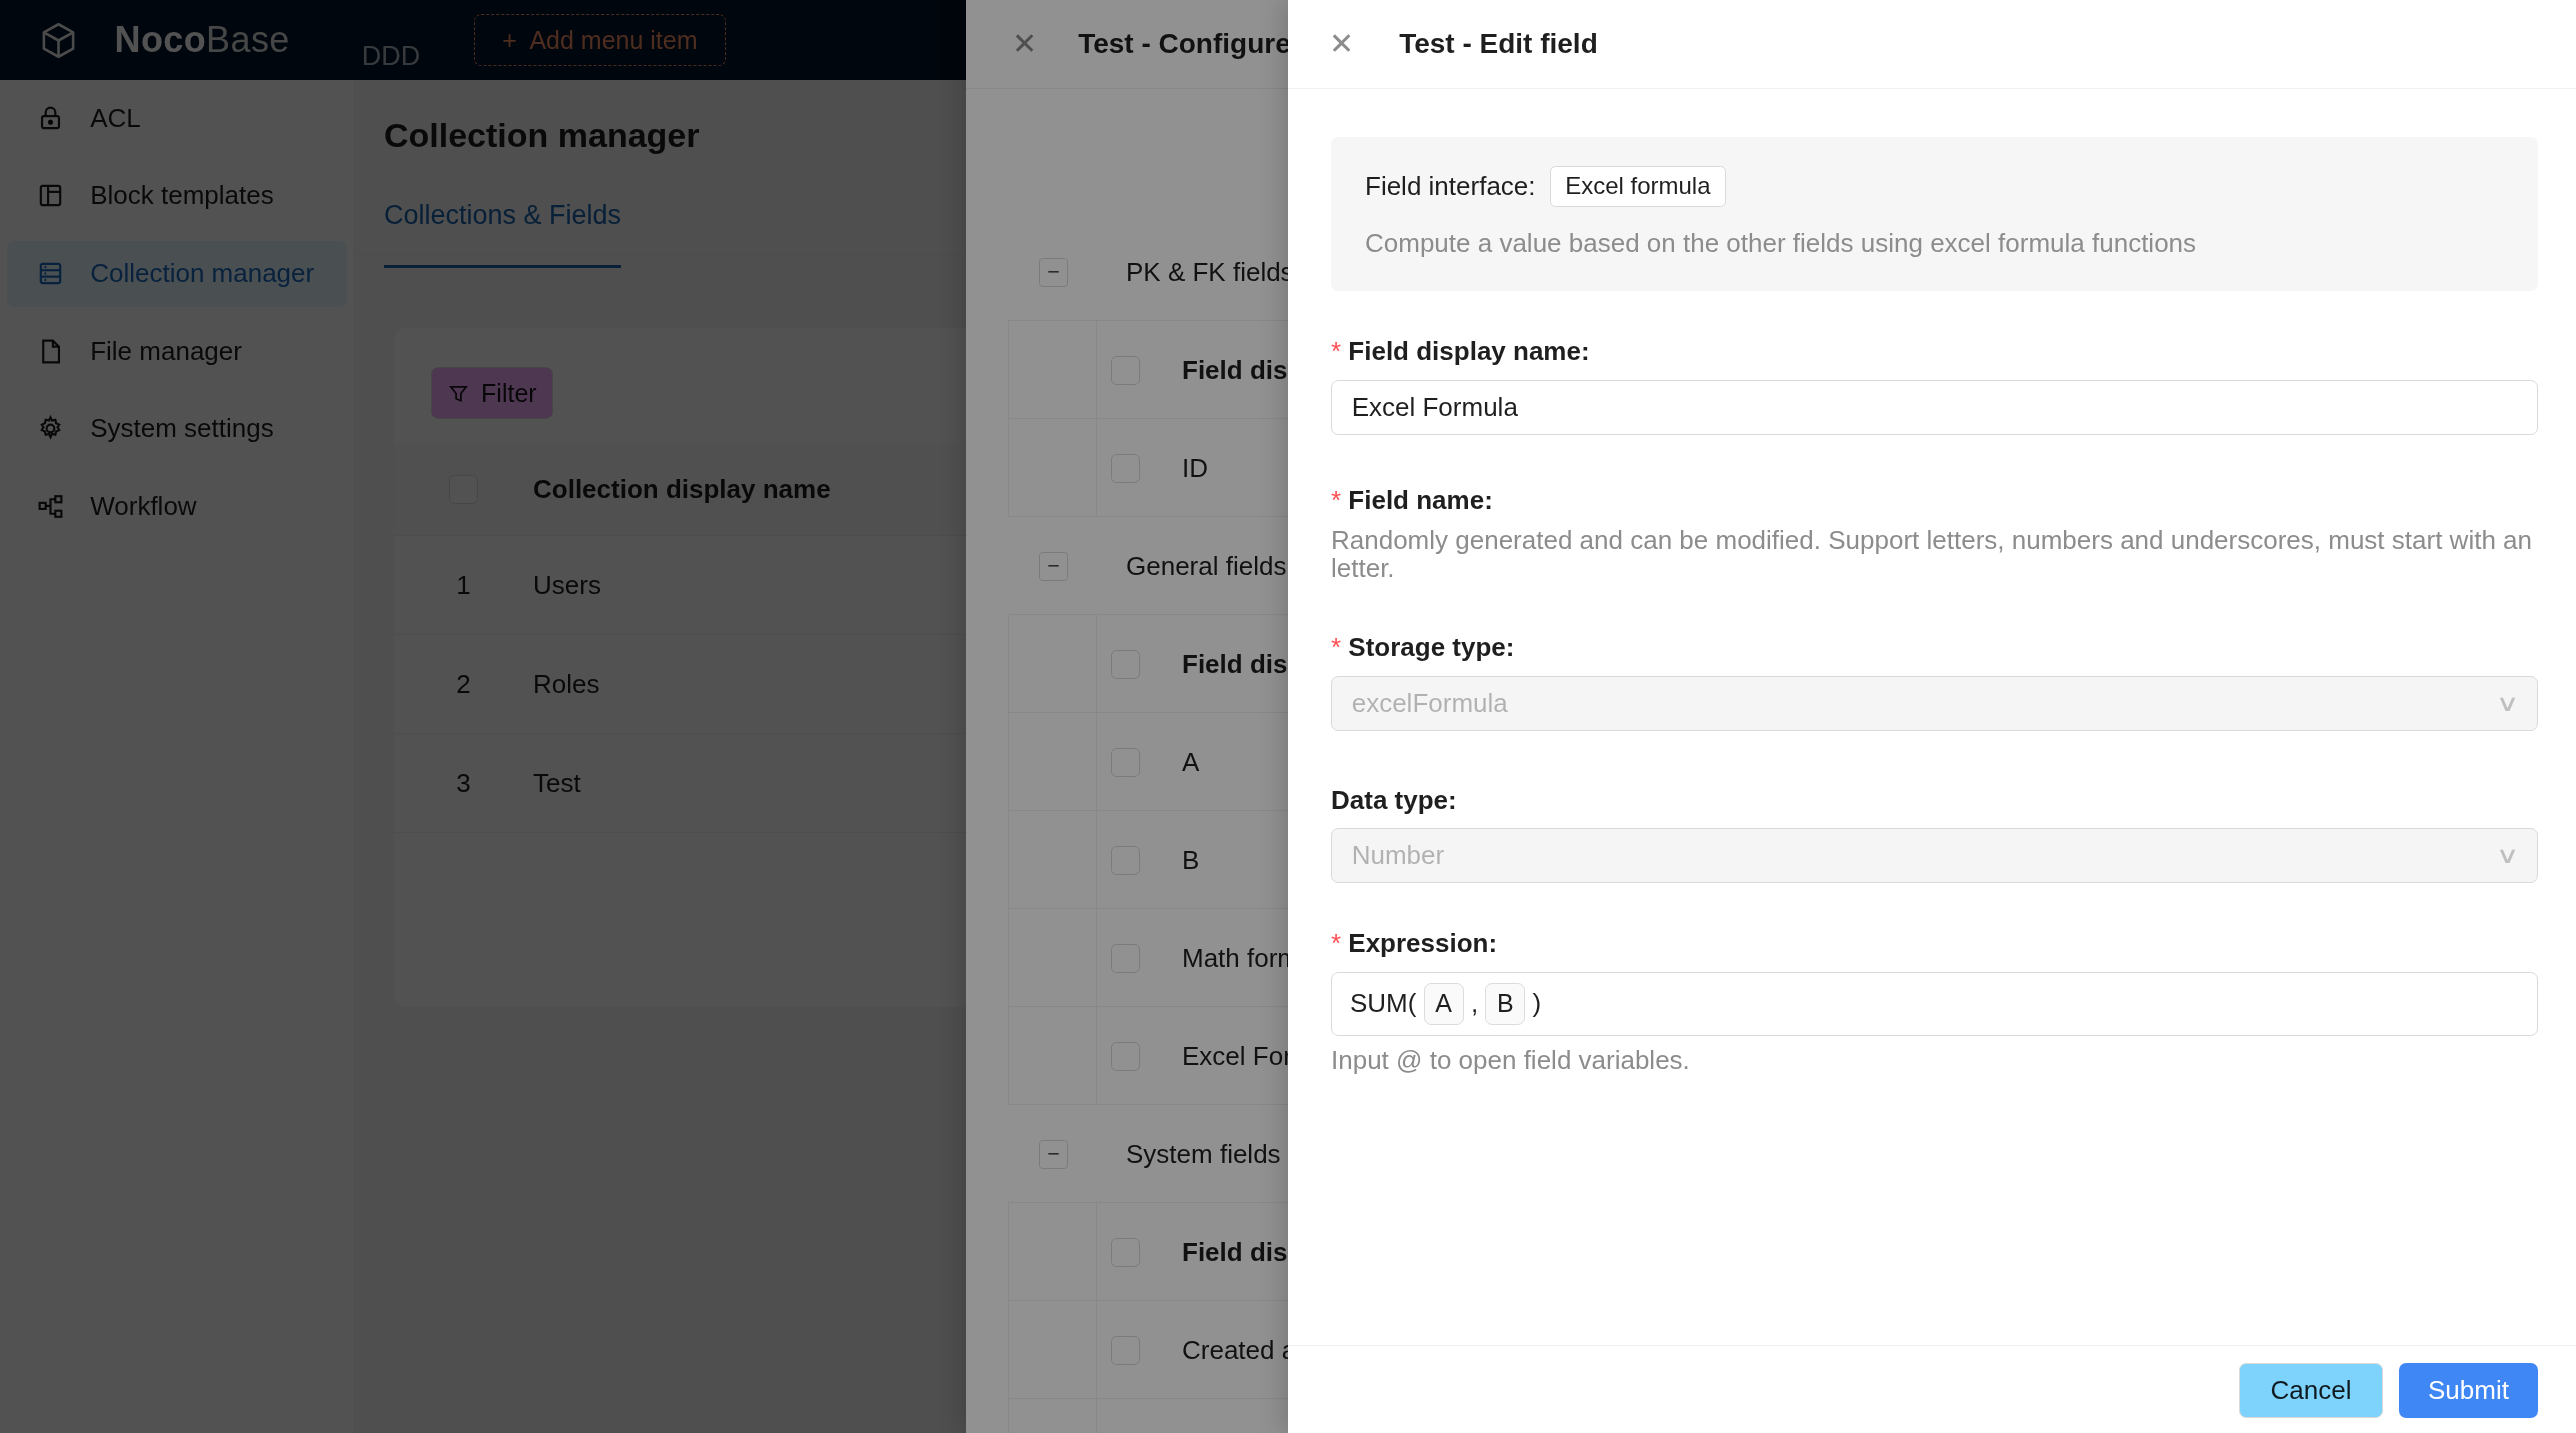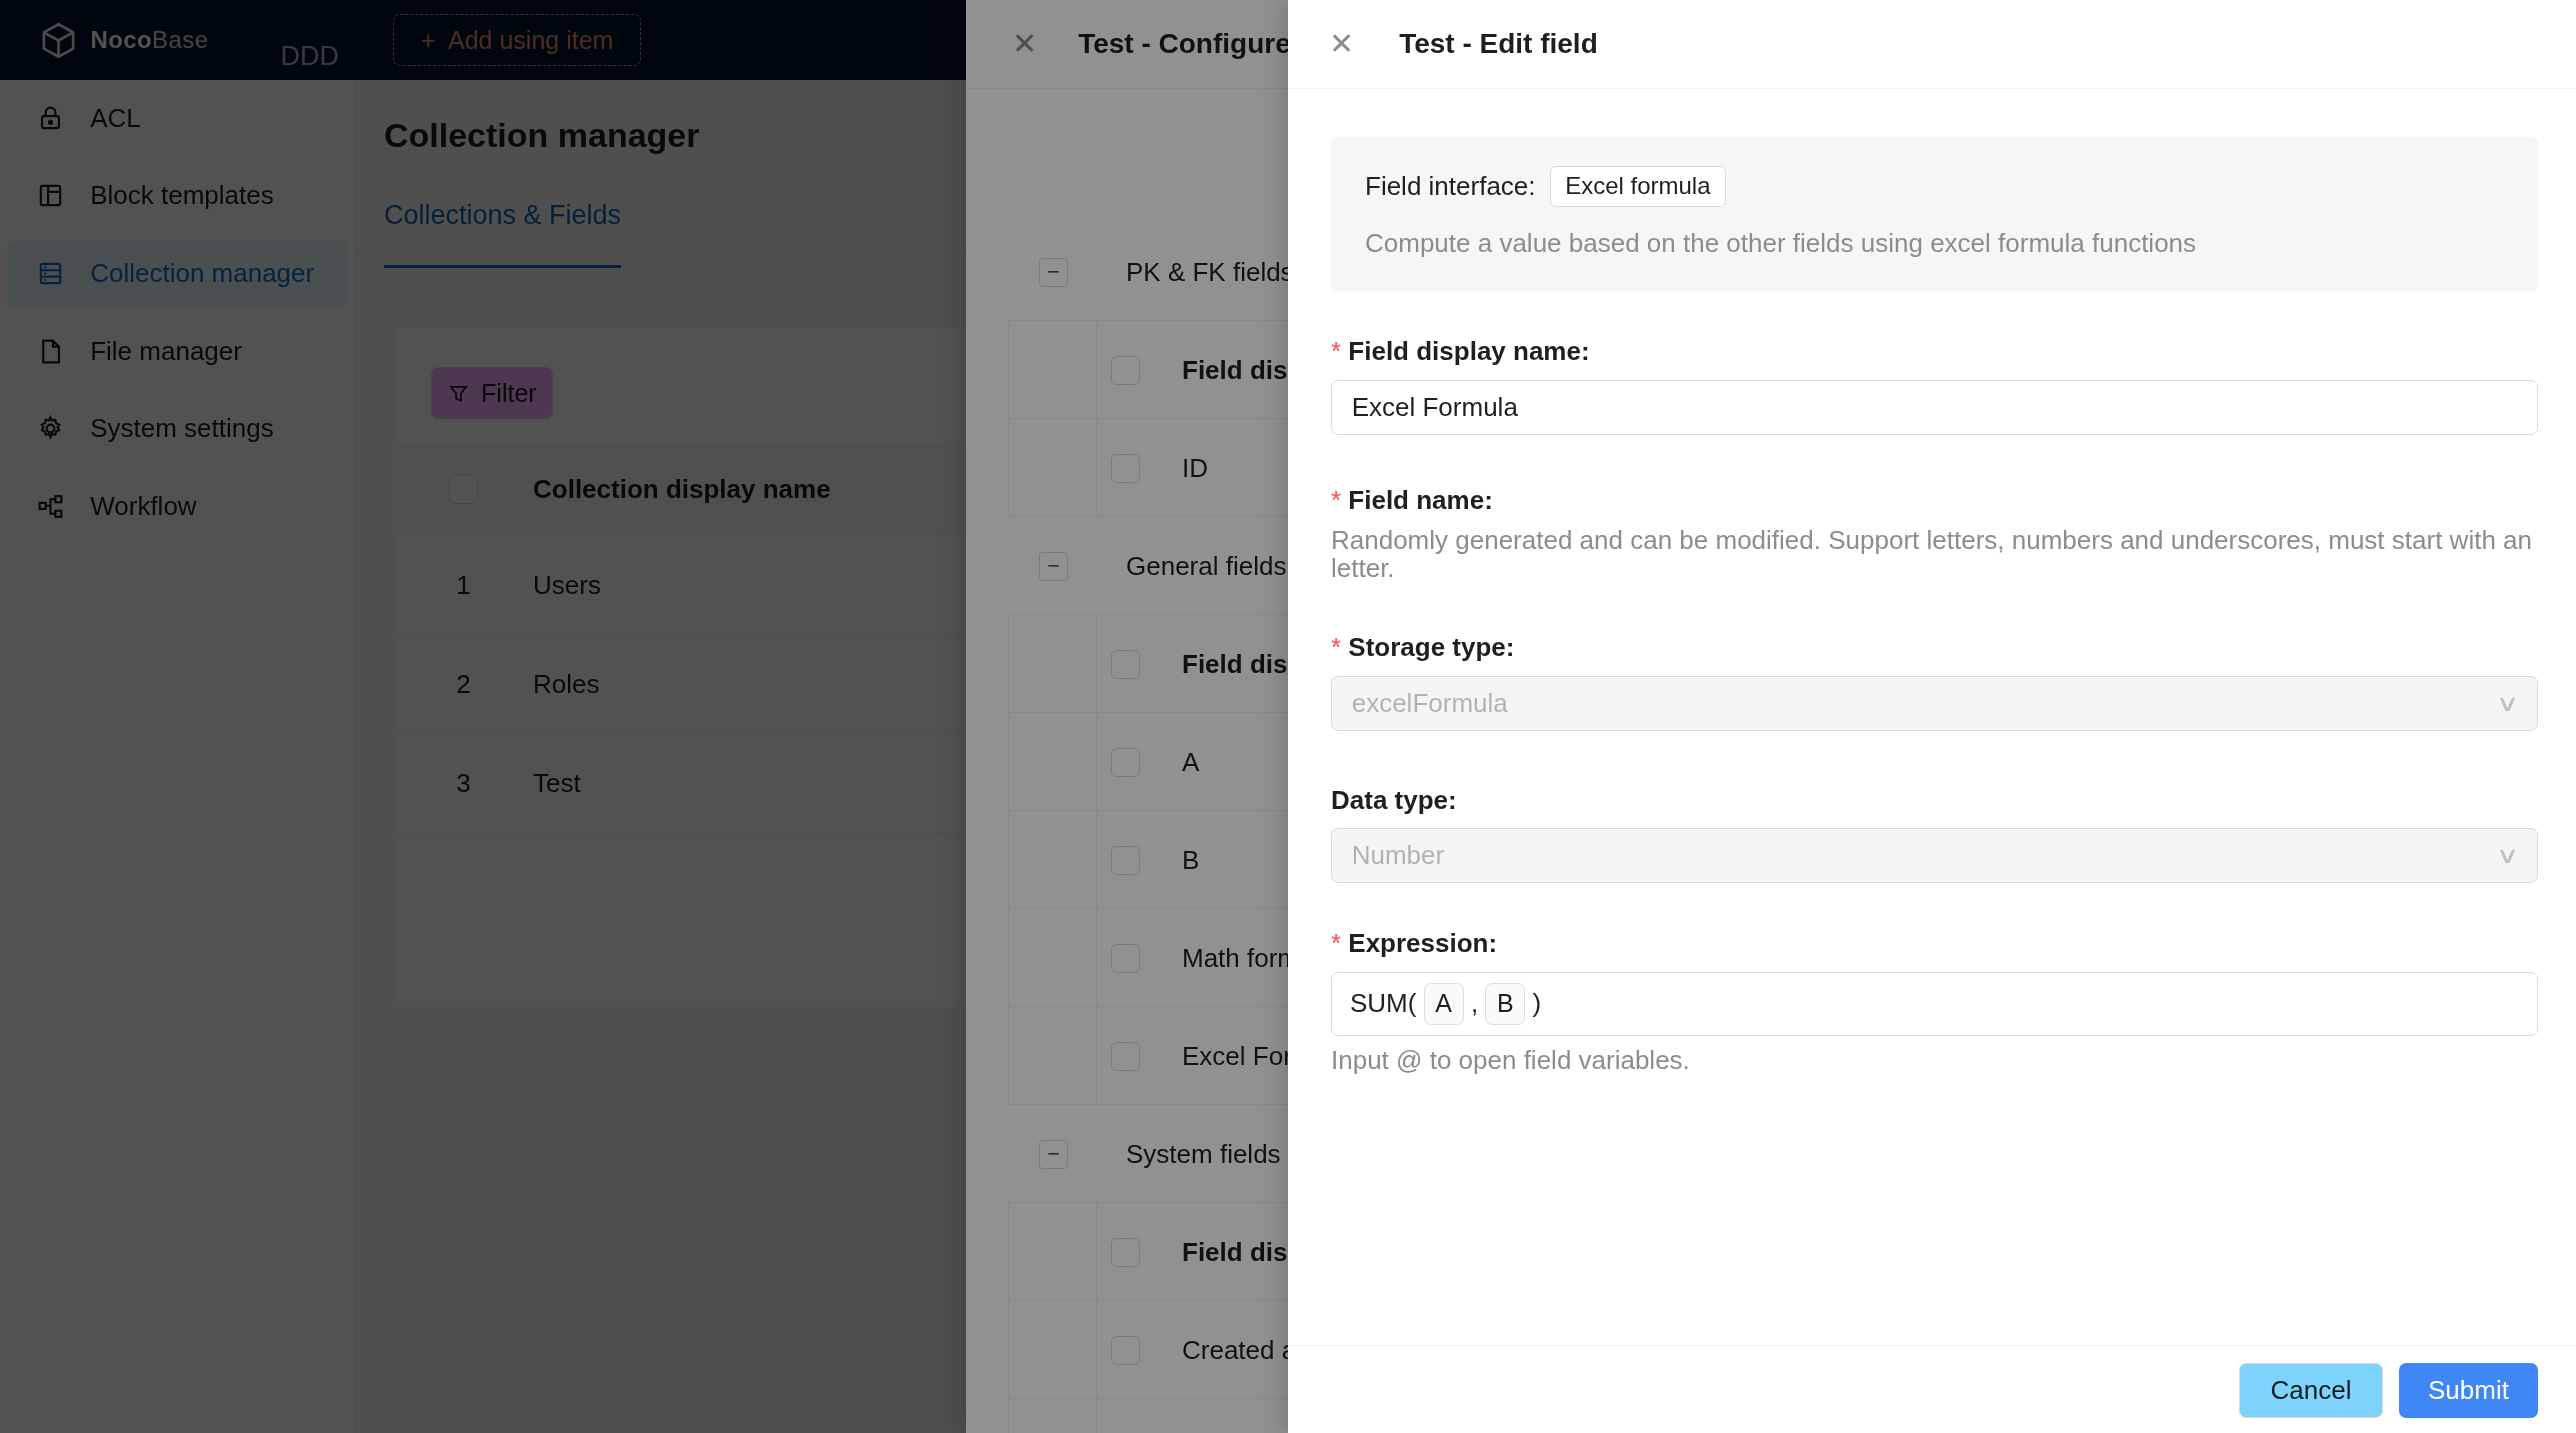--- a/index.html
+++ b/index.html
@@ -4,21 +4,21 @@
 <style>
   * { margin:0; padding:0; box-sizing:border-box; }
   html,body { width:2576px; height:1434px; overflow:hidden; }
   body { font-family:"Liberation Sans","DejaVu Sans",sans-serif; font-size:26px; color:rgba(0,0,0,0.88); background:#fff; position:relative; }
 
   
   .app { position:absolute; inset:0; z-index:0; background:#f5f5f5; }
 
   .topbar { position:absolute; top:0; left:0; right:0; height:80px; background:#001529; display:flex; align-items:center; }
   .logo { display:flex; align-items:center; gap:12.5px; padding:0 36px 0 39px; }
-  .brand { font-size:24px; letter-spacing:0.4px; }
+  .brand { font-size:36px; letter-spacing:0.4px;margin-left:24px; }
   .brand-bold { color:#ffffff; font-weight:700; }
   .brand-light { color:#d9d9d9; font-weight:300; }
   .top-menu-item { color:rgba(255,255,255,0.68); font-size:27px; padding:0 36px; cursor:pointer;margin-top:32px; }
   .add-menu-btn { margin-left:18px; height:52px; display:flex; align-items:center; gap:12.5px; padding:0 27px; border:1.8px dashed #F18B62; border-radius:7.2px; color:#F18B62; font-size:25px; cursor:pointer; }
 
   .sidebar { position:absolute; top:80px; left:0; width:355px; bottom:0; background:#ffffff; border-right:1.8px solid #f0f0f0; padding-top:5.4px; }
   .side-item { height:66px; margin:0 7.2px 11.6px 7.2px; border-radius:7.2px; display:flex; align-items:center; padding-left:29px; gap:25px; font-size:26px; color:rgba(0,0,0,0.88); cursor:pointer; }
   .side-item svg { width:29px; height:29px; flex:none; }
   .side-item.active { background:#e6f4ff; color:#1c6cbe; }
 
@@ -101,21 +101,21 @@
         <path d="M3 7 L12 12 L21 7"></path>
         <path d="M12 12 L12 22"></path>
       </svg>
       <div class="brand">
         <span class="brand-bold">Noco</span><span class="brand-light">Base</span>
       </div>
     </div>
     <div class="top-menu-item">DDD</div>
     <div class="add-menu-btn">
       <span>+</span>
-      <span>Add using item</span>
+      <span>Add menu item</span>
     </div>
   </div>
 
   <div class="sidebar">
     <div class="side-item">
       <svg viewBox="0 0 24 24" fill="none" stroke="currentColor" stroke-width="1.8">
           <rect x="5" y="10" width="14" height="10" rx="1.5"></rect>
           <path d="M8 10 V7 a4 4 0 0 1 8 0 v3"></path>
           <circle cx="12" cy="15" r="1.2" fill="currentColor"></circle>
         </svg>

